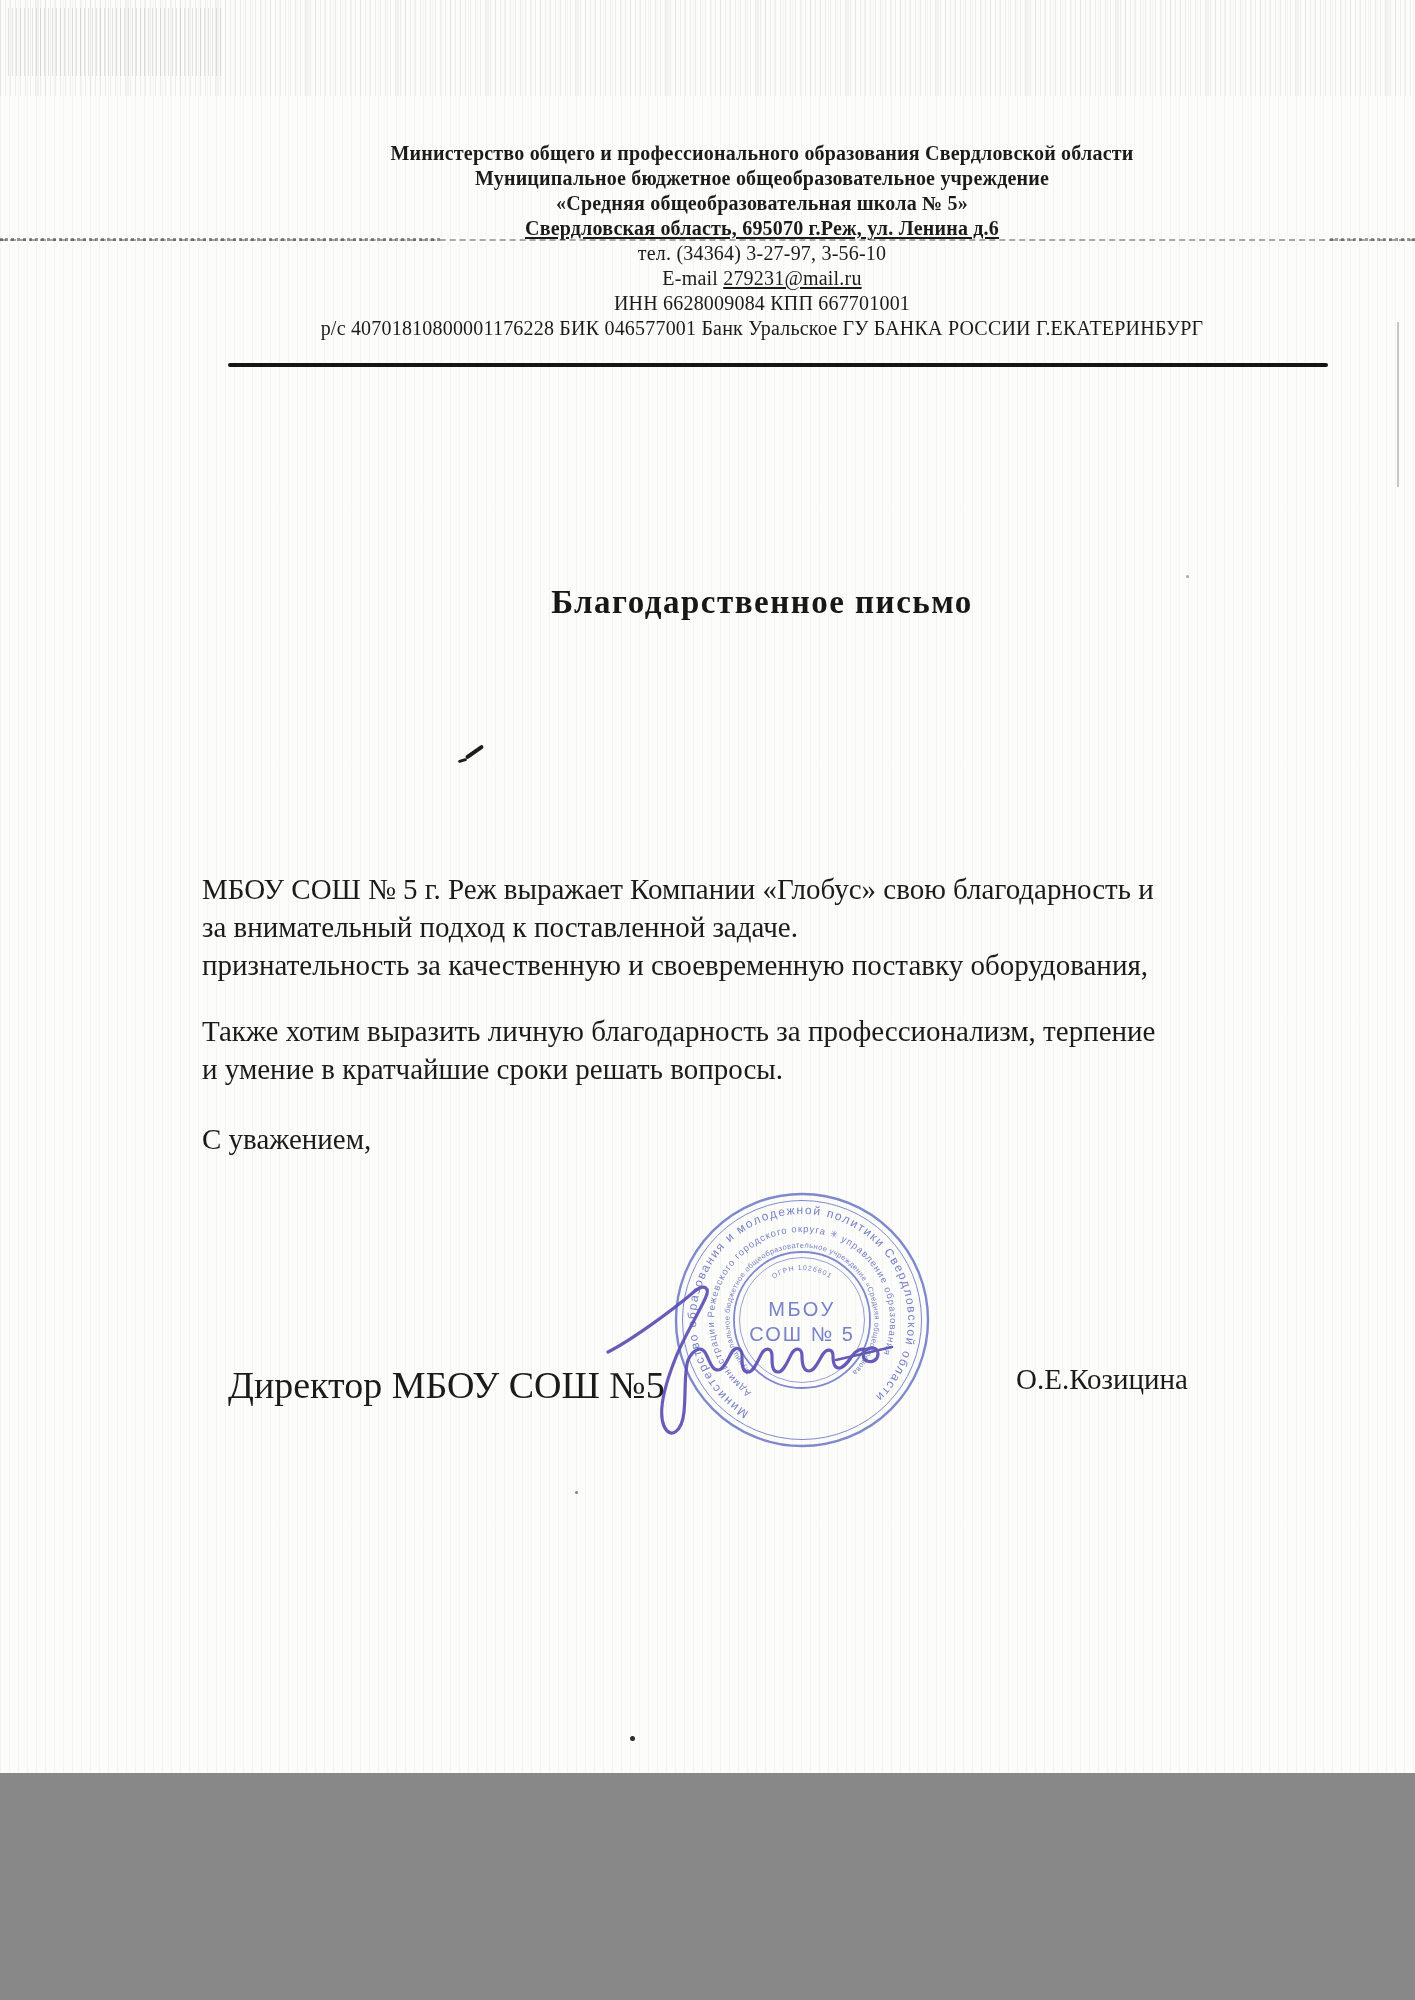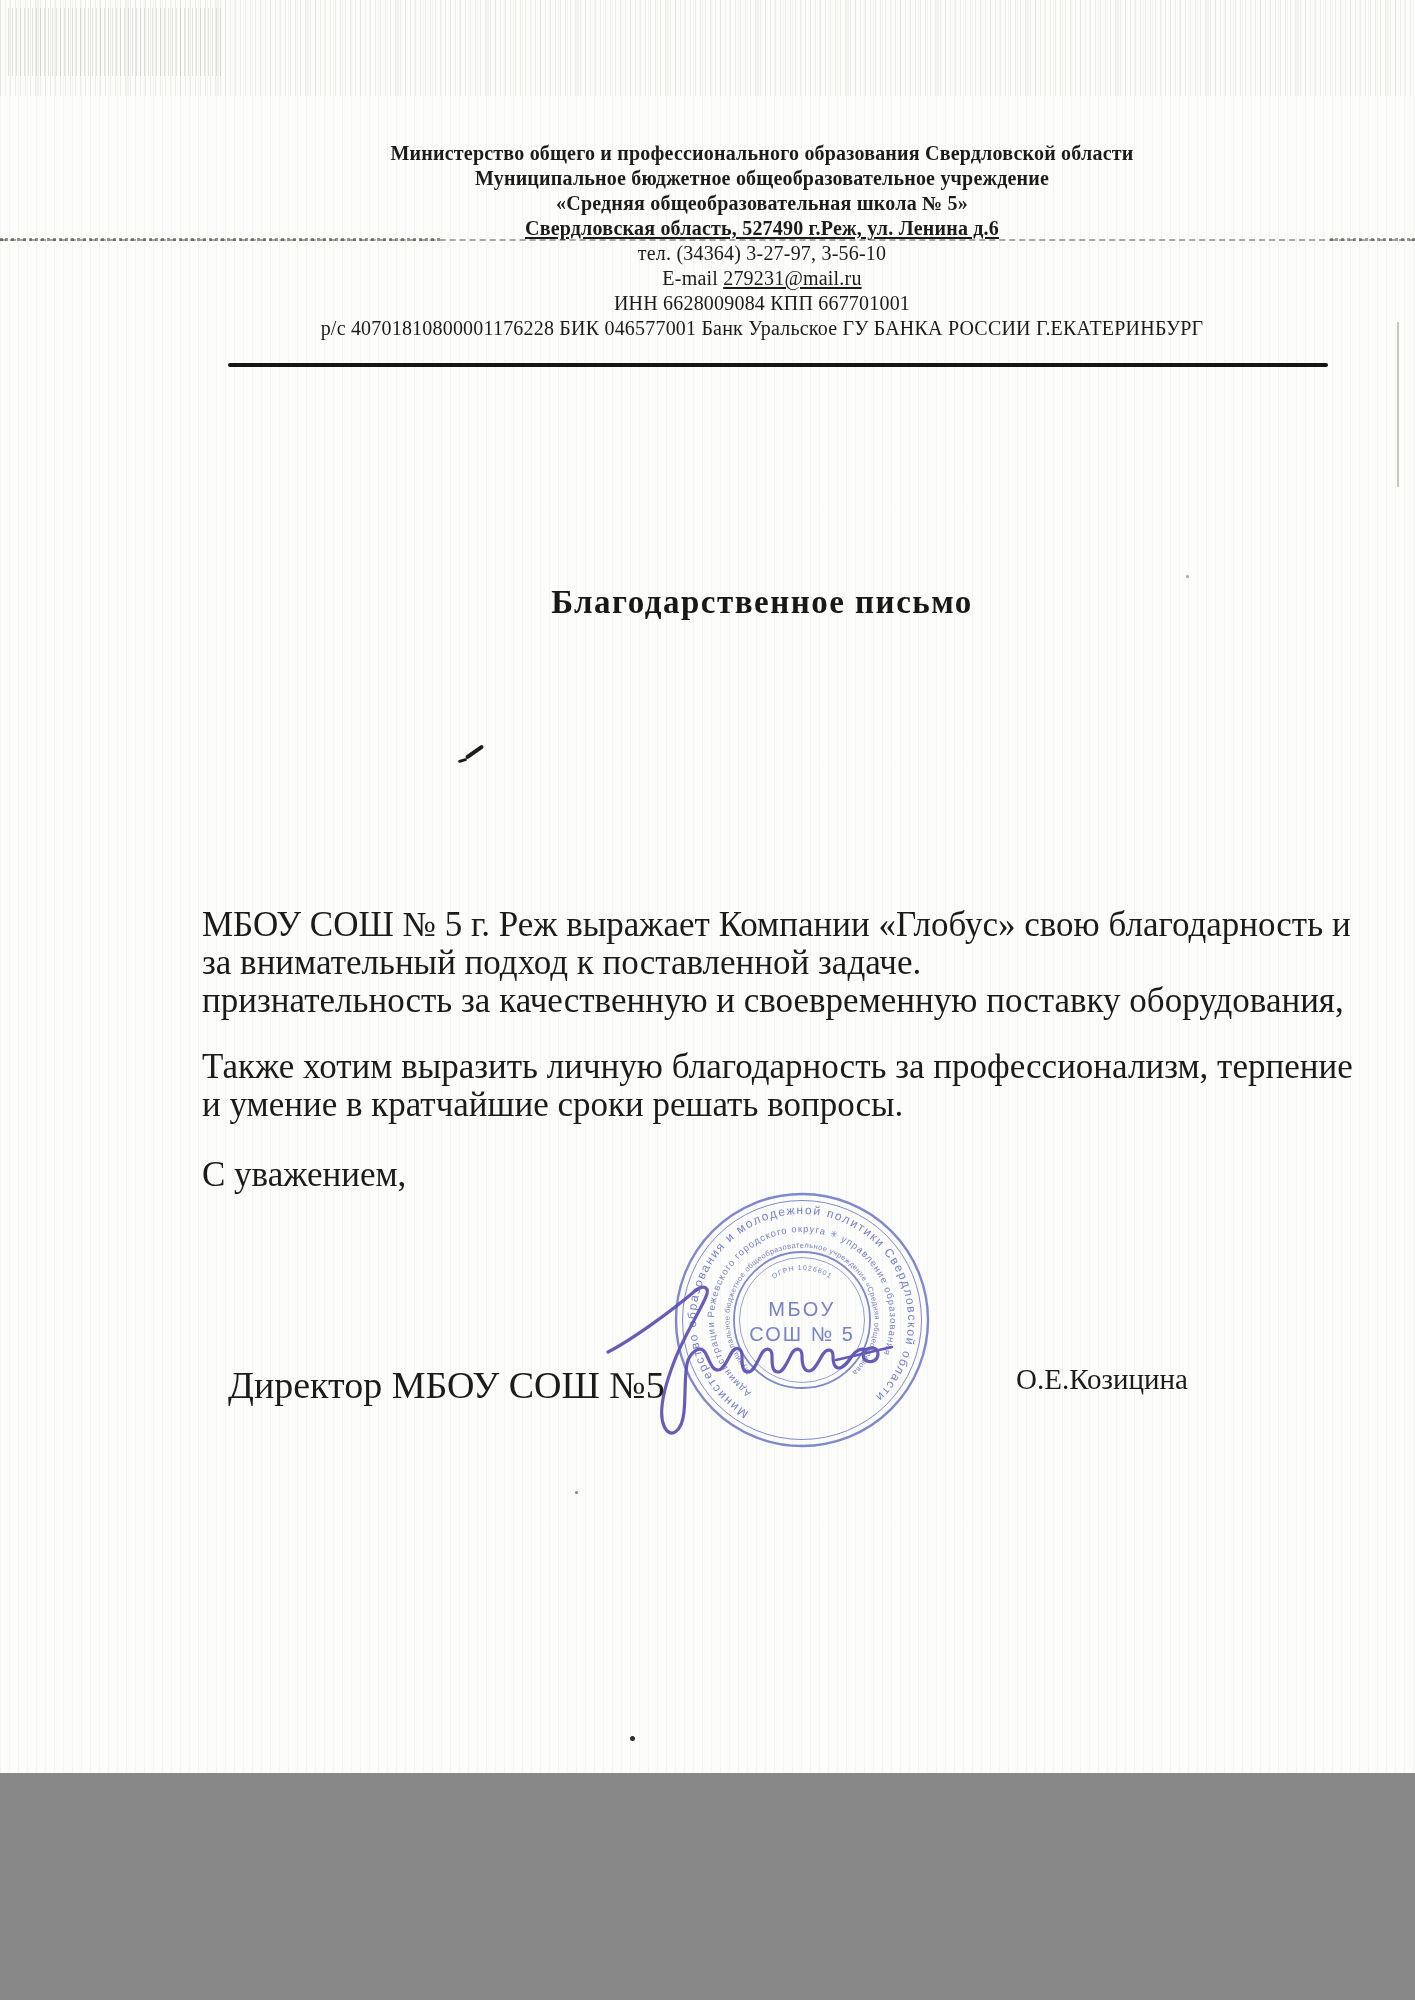--- a/index.html
+++ b/index.html
@@ -64,21 +64,21 @@
   }
   .pen-mark{position:absolute;left:458px;top:742px;width:28px;height:26px;}
   .pen-mark .s1{
     position:absolute;left:6px;top:8px;width:21px;height:4px;background:#1d1d1d;
     border-radius:2px;transform:rotate(-35deg);
   }
   .pen-mark .s2{
     position:absolute;left:0px;top:17px;width:9px;height:3px;background:#1d1d1d;
     border-radius:2px;transform:rotate(-16deg);
   }
-  .body-text{position:absolute;left:202px;width:1160px;font-size:35px;line-height:38px;margin-top:36px;}
+  .body-text{position:absolute;left:202px;width:1160px;font-size:29px;line-height:38px;}
   .body-text div{white-space:nowrap;}
   .p1{top:870px;}
   .p2{top:1012px;}
   .closing{top:1120px;}
   .sign-row-label{
     position:absolute;left:228px;top:1363px;font-size:38px;white-space:nowrap;
   }
   .sign-row-name{
     position:absolute;left:1016px;top:1363px;font-size:29px;white-space:nowrap;
   }
@@ -97,21 +97,21 @@
 
 <div class="page">
 
   <div class="top-noise"></div>
   <div class="top-noise-patch"></div>
 
   <div class="letterhead">
     <div class="bold-line">Министерство общего и профессионального образования Свердловской области</div>
     <div class="bold-line">Муниципальное бюджетное общеобразовательное учреждение</div>
     <div class="bold-line">«Средняя общеобразовательная школа № 5»</div>
-    <div class="bold-line"><span class="u">Свердловская область, 527490 г.Реж, ул. Ленина д.6</span></div>
+    <div class="bold-line"><span class="u">Свердловская область, 695070 г.Реж, ул. Ленина д.6</span></div>
     <div>тел. (34364) 3-27-97, 3-56-10</div>
     <div><span>E-mail </span><span class="u">279231@mail.ru</span></div>
     <div>ИНН 6628009084 КПП 667701001</div>
     <div>р/с 40701810800001176228 БИК 046577001 Банк Уральское ГУ БАНКА РОССИИ Г.ЕКАТЕРИНБУРГ</div>
   </div>
 
   <div class="scan-dashline"></div>
   <div class="scan-dashline-left"></div>
   <div class="scan-dashline-right"></div>
 

